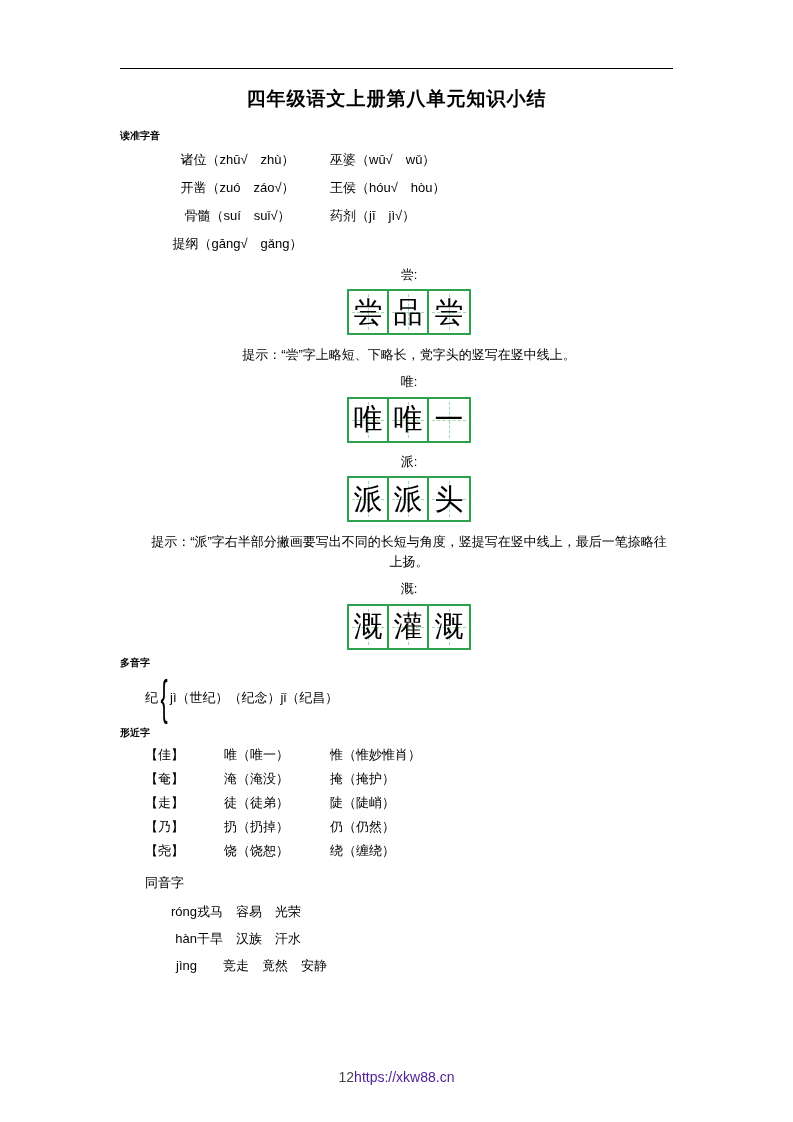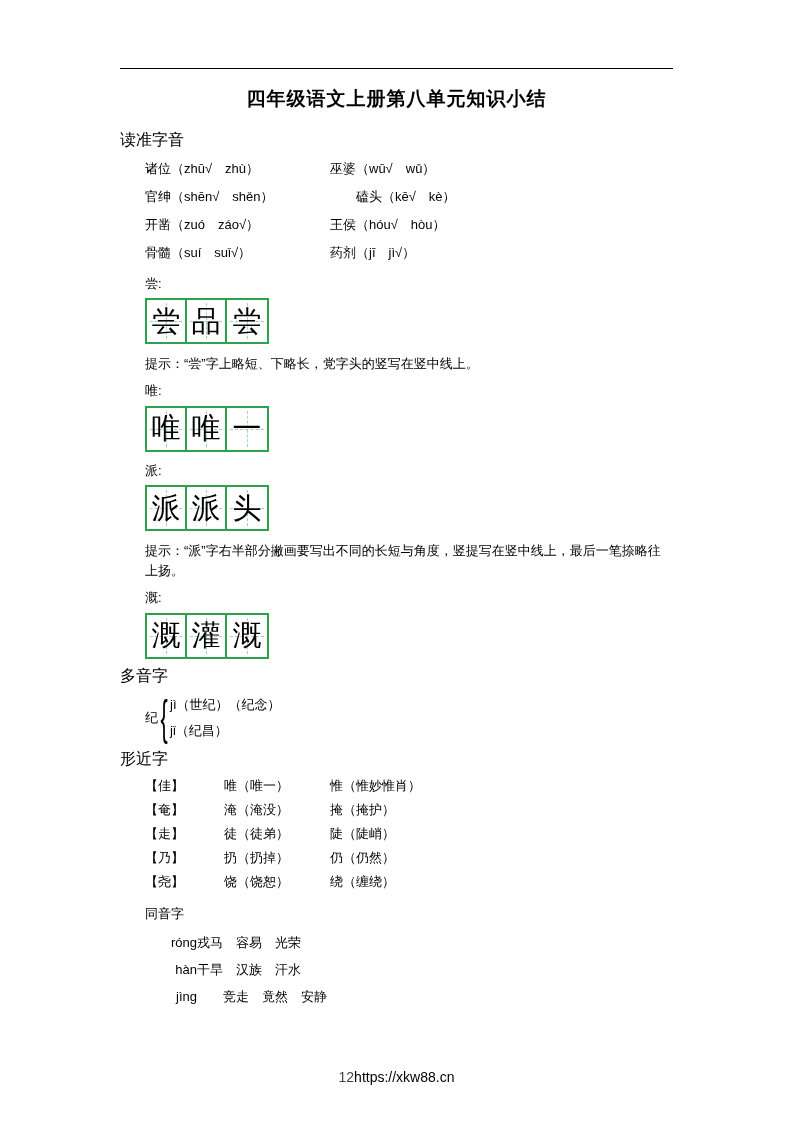--- a/index.html
+++ b/index.html
@@ -18,22 +18,22 @@
     overflow: hidden;
   }
   .top-rule { border-top: 1px solid #000; height: 0; }
   .title {
     font-size: 19px;
     font-weight: bold;
     text-align: center;
     margin: 16px 0 14px 0;
     letter-spacing: 1px;
   }
-  .heading { font-size: 16px; margin: 3px 0; }
-  .indent { margin-left: 25px; }
+  .heading { font-size: 10px; margin: 3px 0; font-weight: bold; }
+  .indent { margin-left: 25px; text-align: center; }
 
   
   .pron-row { display: flex; height: 28px; align-items: center; }
   .pron-left { display: inline-block; width: 185px; }
   .pron-right { display: inline-block; }
 
   
   .char-label { margin: 7px 0 3px 0; }
   .grid {
     display: inline-flex;
@@ -73,21 +73,21 @@
   .poly-char { margin-right: 2px; }
   .brace {
     font-size: 48px;
     font-weight: 100;
     line-height: 1;
     transform: scaleX(0.45);
     display: inline-block;
     margin: 0 -2px 0 -4px;
     color: #000;
   }
-  .poly-readings { display: flex; flex-direction: column; }
+  .poly-readings { display: flex; }
   .poly-readings div { height: 26px; display: flex; align-items: center; }
 
   
   .section-similar { }
   .sim-row { display: flex; height: 24px; align-items: center; margin-left: 25px; }
   .sim-key { display: inline-block; width: 52px; }
   .sim-a { display: inline-block; width: 133px; padding-left: 27px; }
 
   
   .homo-heading { margin: 10px 0 6px 25px; }
@@ -95,49 +95,49 @@
   .homo-pinyin { display: inline-block; width: 52px; }
 
   .footer {
     position: absolute;
     left: 0; bottom: 34px;
     width: 100%;
     text-align: center;
     font-size: 14px;
     color: #444;
   }
-  .footer a { color: #000000; text-decoration: none; }
+  .footer a { color: #4c1d95; text-decoration: none; }
 </style>
 </head>
 <body>
 
 <div class="page">
 
   <div class="top-rule"></div>
 
   <h1 class="title">四年级语文上册第八单元知识小结</h1>
 
   <div class="section">
     <div class="heading">读准字音</div>
     <div class="indent">
       <div class="pron-row">
         <span class="pron-left">诸位（zhū√　zhù）</span>
         <span class="pron-right">巫婆（wū√　wǔ）</span>
       </div>
       <div class="pron-row">
-        <span class="pron-left">官绅（shēn√　shěn）</span>
-        <span class="pron-right">　　磕头（kē√　kè）</span>
-      </div>
-      <div class="pron-row">
         <span class="pron-left">开凿（zuó　záo√）</span>
         <span class="pron-right">王侯（hóu√　hòu）</span>
       </div>
       <div class="pron-row">
         <span class="pron-left">骨髓（suí　suǐ√）</span>
         <span class="pron-right">药剂（jī　jì√）</span>
+      </div>
+      <div class="pron-row">
+        <span class="pron-left">提纲（gāng√　gǎng）</span>
+        <span class="pron-right"></span>
       </div>
     </div>
   </div>
 
   <div class="section">
     <div class="indent">
 
       <div class="char-label">尝:</div>
       <div class="grid">
         <div class="cell">

